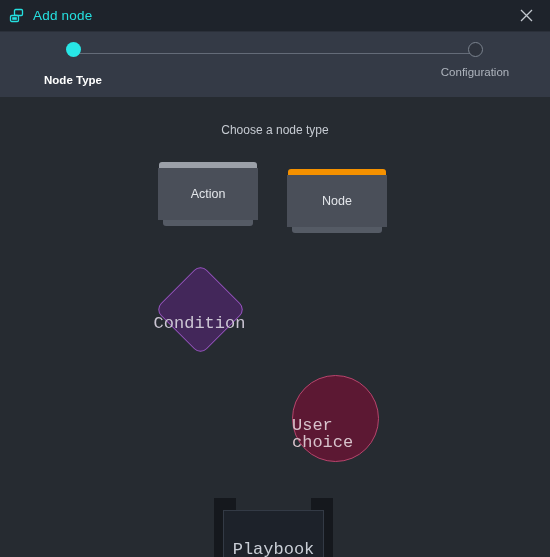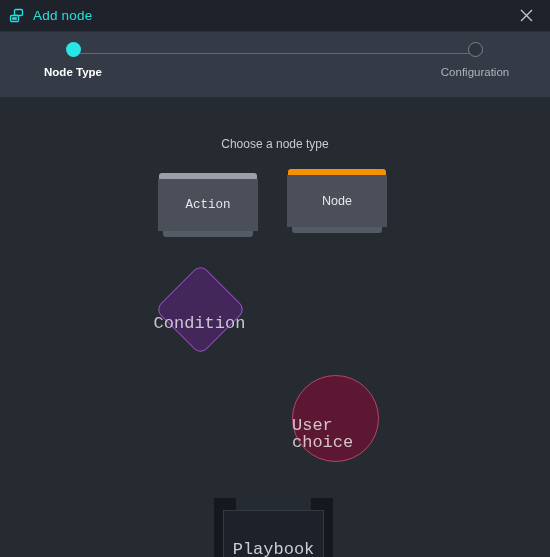--- a/index.html
+++ b/index.html
@@ -70,21 +70,21 @@
     background: #646b78;
   }
   .step {
     position: absolute;
     top: 10px;
     display: flex;
     flex-direction: column;
     align-items: center;
     cursor: pointer;
   }
-  #step-node-type { left: 44px; width: 58px; }
+  #step-node-type { left: 44px; width: 58px; gap: 8px; }
   #step-configuration { right: 35px; width: 80px; }
 
   .step-dot {
     width: 15px;
     height: 15px;
     border-radius: 50%;
     box-sizing: border-box;
   }
   .step-dot.done {
     background: #28e6e6;
@@ -114,21 +114,21 @@
     left: 0;
     top: 98px;
     width: 550px;
     bottom: 0;
     background: #262b31;
   }
   #choose-label {
     text-align: center;
     color: #c6cbd2;
     font-size: 12px;
-    padding-top: 40px;
+    padding-top: 26px;
     line-height: 1;
   }
 
   .node-option {
     position: absolute;
     cursor: pointer;
   }
 
   
   .node-card {
@@ -152,21 +152,21 @@
     margin: 0 5px;
     background: #555b65;
     border-radius: 0 0 3px 3px;
   }
   .card-label {
     color: #e3e6ea;
     font-size: 12.5px;
     line-height: 1;
   }
 
-  #node-action { left: 158px; top: 75px; font-family: Liberation Mono, monospace; }
+  #node-action { left: 158px; top: 64px; }
   #node-task   { left: 287px; top: 71px; }
 
   
   #node-condition {
     left: 155px;
     top: 166px;
     width: 89px;
     height: 89px;
   }
   .diamond-shape {

